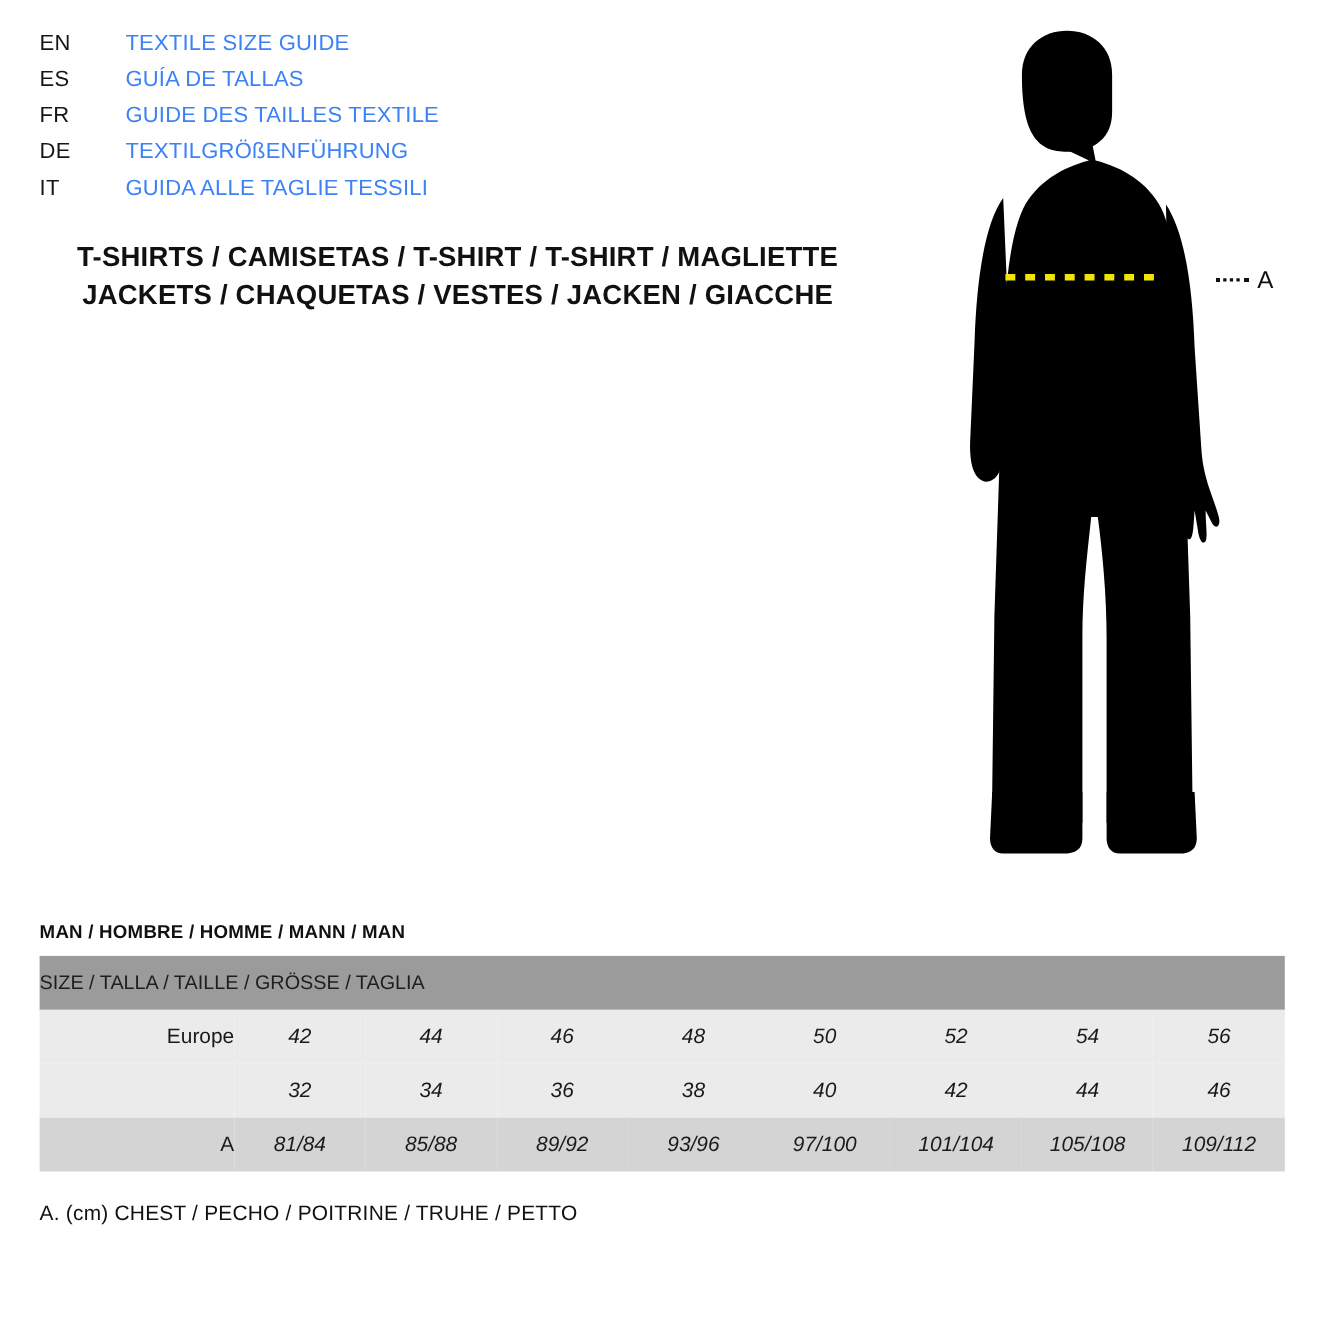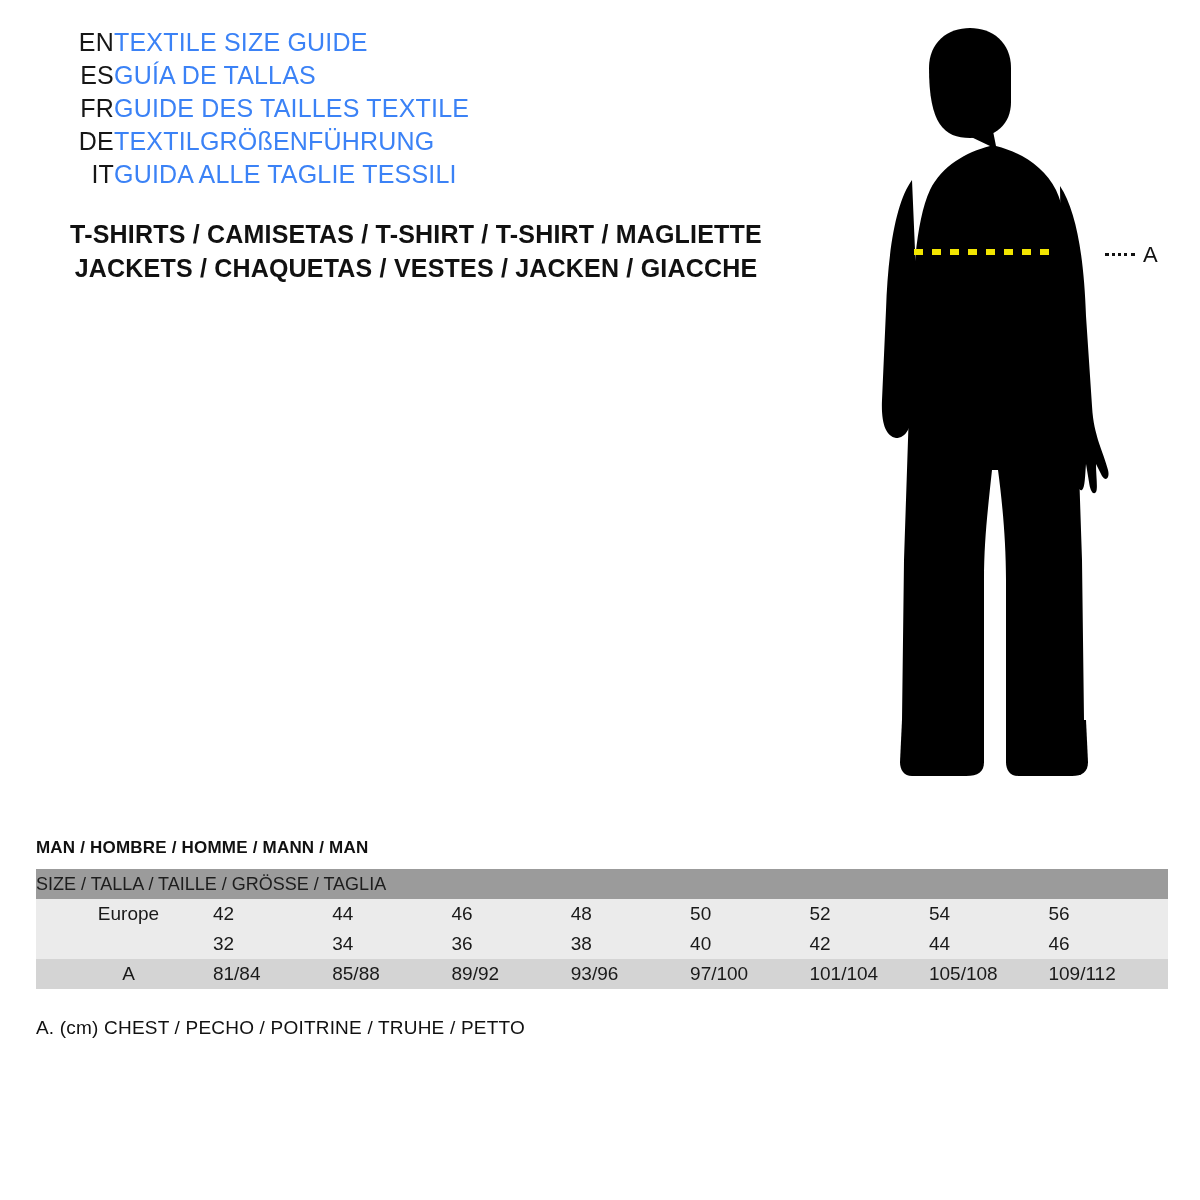--- a/index.html
+++ b/index.html
@@ -20,23 +20,22 @@
   .lang-list {
     position: absolute;
     left: 36px;
     top: 28px;
     width: 700px;
   }
   .lang-row {
     display: flex;
     align-items: baseline;
     height: 33px;
-    font-size: 25px;
-    letter-spacing: 0.2px;
-    text-align: right;
+    font-size: 20px;
+    letter-spacing: 0.2px;
   }
   .lang-code {
     width: 78px;
     flex: 0 0 78px;
     color: #161616;
   }
   .lang-text {
     color: #3b82f6;
   }
 
@@ -95,38 +94,40 @@
     margin-bottom: 11px;
     letter-spacing: 0.2px;
   }
   table.size-table {
     border-collapse: collapse;
     width: 1132px;
     font-size: 19px;
   }
   table.size-table td {
     padding: 0;
-    height: 30px;
+    height: 49px;
     vertical-align: middle;
   }
   .row-head td {
     background: #9b9b9b;
     color: #1d1d1d;
     font-size: 18px;
     padding-left: 8px;
   }
   .row-light td { background: #ebebeb; }
   .row-dark td  { background: #d4d4d4; }
   .cell-label {
     width: 170px;
     padding-left: 8px !important;
+    text-align: right;
+  }
+  .cell-val {
     text-align: center;
-  }
-  .cell-val {
     width: 120px;
+    font-style: italic;
   }
   .footnote {
     margin-top: 28px;
     font-size: 19px;
     color: #111;
     letter-spacing: 0.2px;
   }
 </style>
 </head>
 <body>

